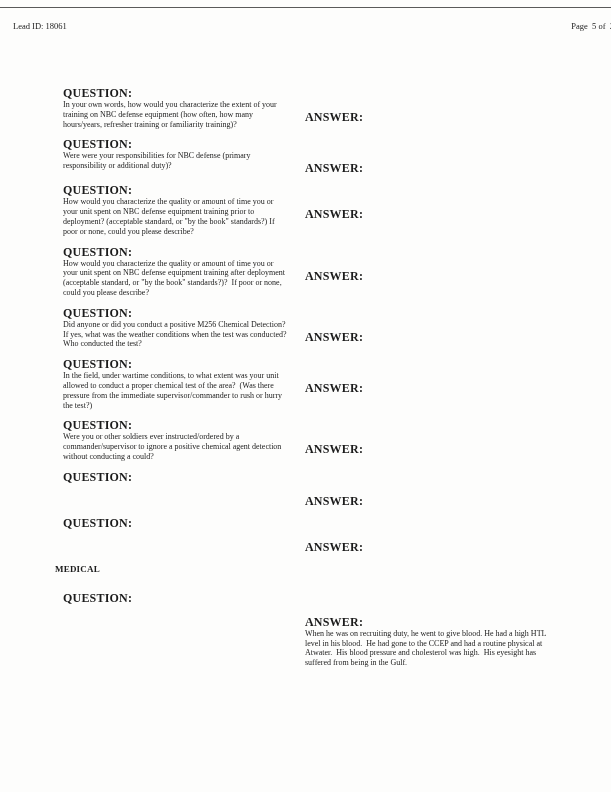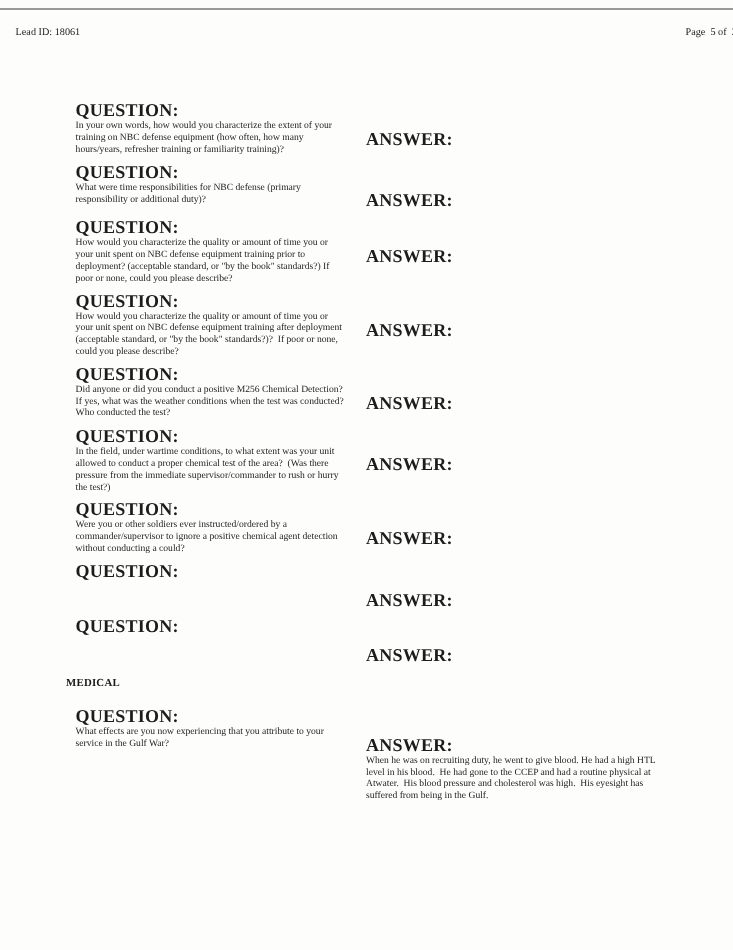--- a/index.html
+++ b/index.html
@@ -31,21 +31,21 @@
   .content {
     position: absolute;
     top: 88px; left: 63px;
     width: 499px;
   }
   .qa-row { display: flex; margin-bottom: 10px; }
   .q-col { width: 242px; padding-right: 18px; box-sizing: border-box; }
   .a-col { flex: 1; margin-top: 24px; }
   .q-label, .a-label {
     font-weight: bold;
-    font-size: 15px;
+    font-size: 12px;
     line-height: 11px;
     margin-bottom: 1px;
     letter-spacing: 0.2px;
   }
   .q-text, .a-text {
     font-size: 8px;
     line-height: 9.8px;
     white-space: pre-wrap;
   }
   .medical {
@@ -76,21 +76,21 @@
       </div>
       <div class="a-col">
         <div class="a-label">ANSWER:</div>
         <div class="a-text"></div>
       </div>
     </div>
 
     <div class="qa-row">
       <div class="q-col">
         <div class="q-label">QUESTION:</div>
-        <div class="q-text">What were time responsibilities for NBC defense (primary responsibility or additional duty)?</div>
+        <div class="q-text">Were were your responsibilities for NBC defense (primary responsibility or additional duty)?</div>
       </div>
       <div class="a-col">
         <div class="a-label">ANSWER:</div>
         <div class="a-text"></div>
       </div>
     </div>
 
     <div class="qa-row">
       <div class="q-col">
         <div class="q-label">QUESTION:</div>
@@ -164,21 +164,20 @@
         <div class="a-label">ANSWER:</div>
         <div class="a-text"></div>
       </div>
     </div>
 
     <div class="medical">MEDICAL</div>
 
     <div class="qa-row">
       <div class="q-col">
         <div class="q-label">QUESTION:</div>
-        <div class="q-text">What effects are you now experiencing that you attribute to your service in the Gulf War?</div>
       </div>
       <div class="a-col">
         <div class="a-label">ANSWER:</div>
         <div class="a-text">When he was on recruiting duty, he went to give blood. He had a high HTL level in his blood.  He had gone to the CCEP and had a routine physical at Atwater.  His blood pressure and cholesterol was high.  His eyesight has suffered from being in the Gulf.</div>
       </div>
     </div>
 
   </div>
 </div>
 

